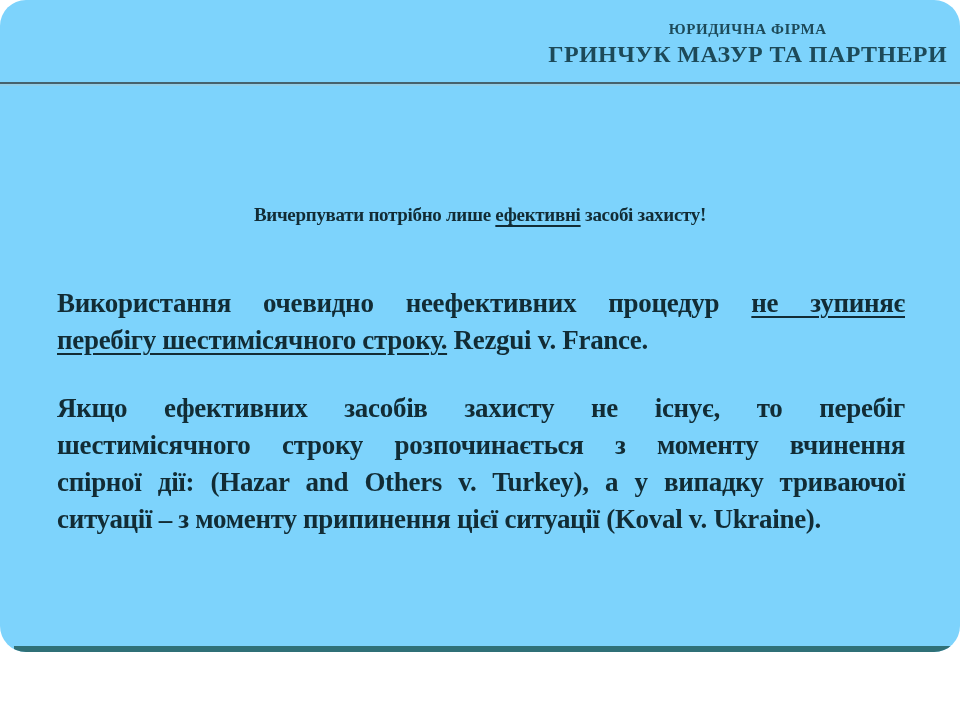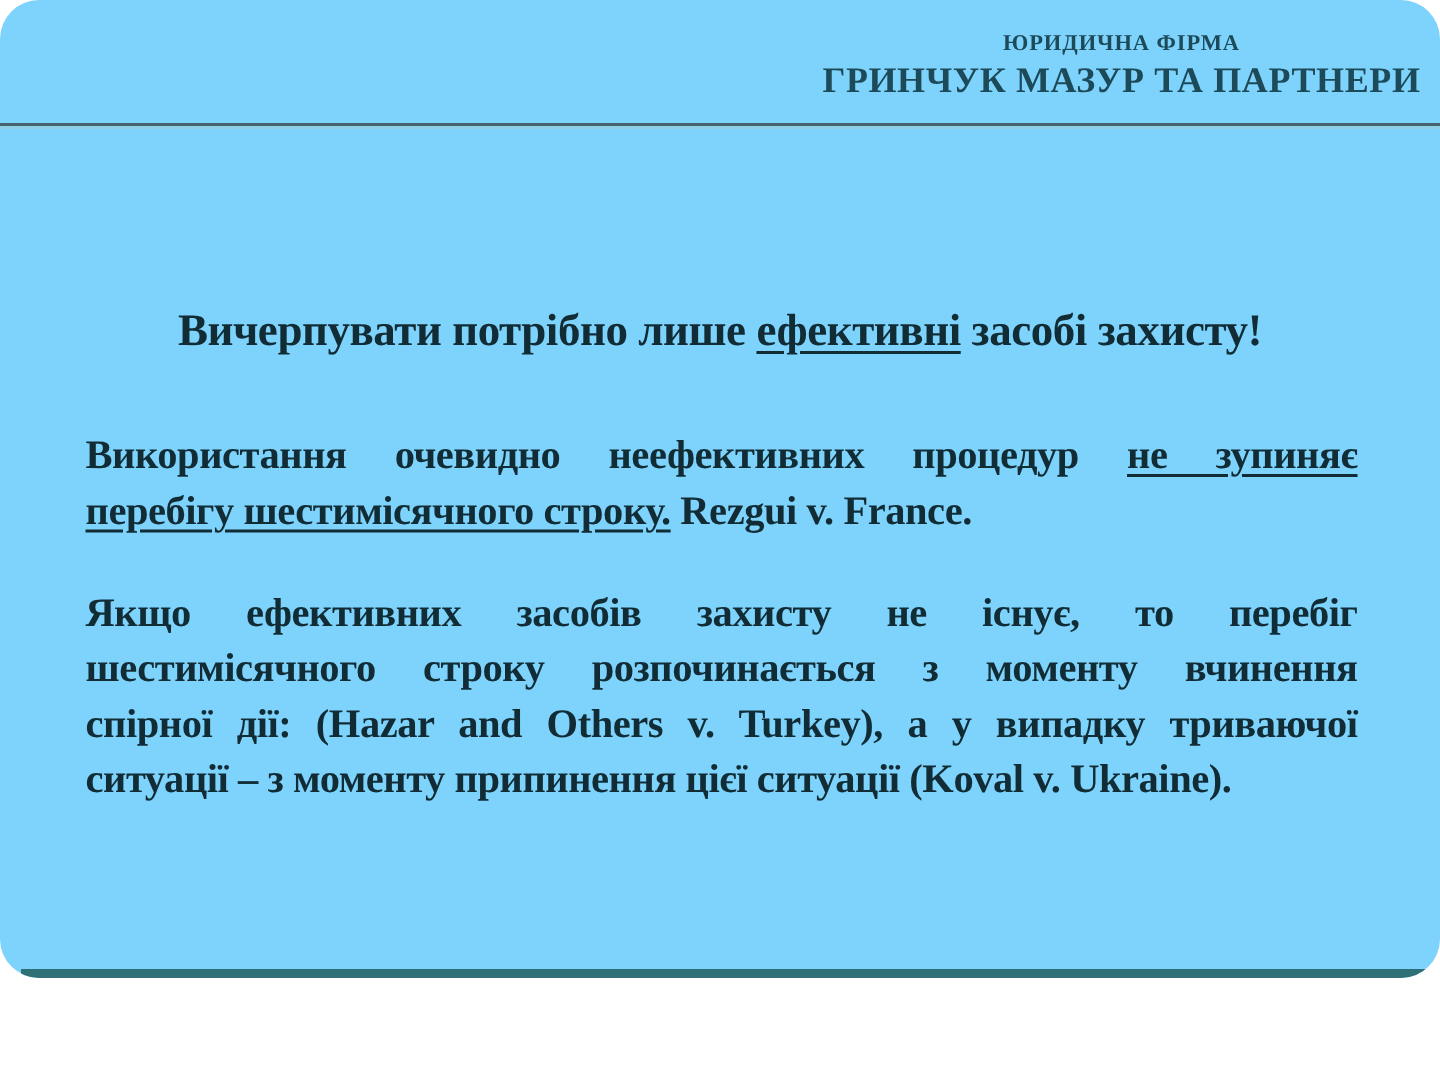--- a/index.html
+++ b/index.html
@@ -45,21 +45,21 @@
 
   
   .title {
     position: absolute;
     top: 204px;
     left: 0;
     width: 100%;
     margin: 0;
     text-align: center;
     white-space: nowrap;
-    font-size: 30px;
+    font-size: 19px;
     font-weight: bold;
     color: #122c35;
     letter-spacing: -0.3px;
   }
 
   
   .para {
     position: absolute;
     left: 57px;
     right: 55px;

